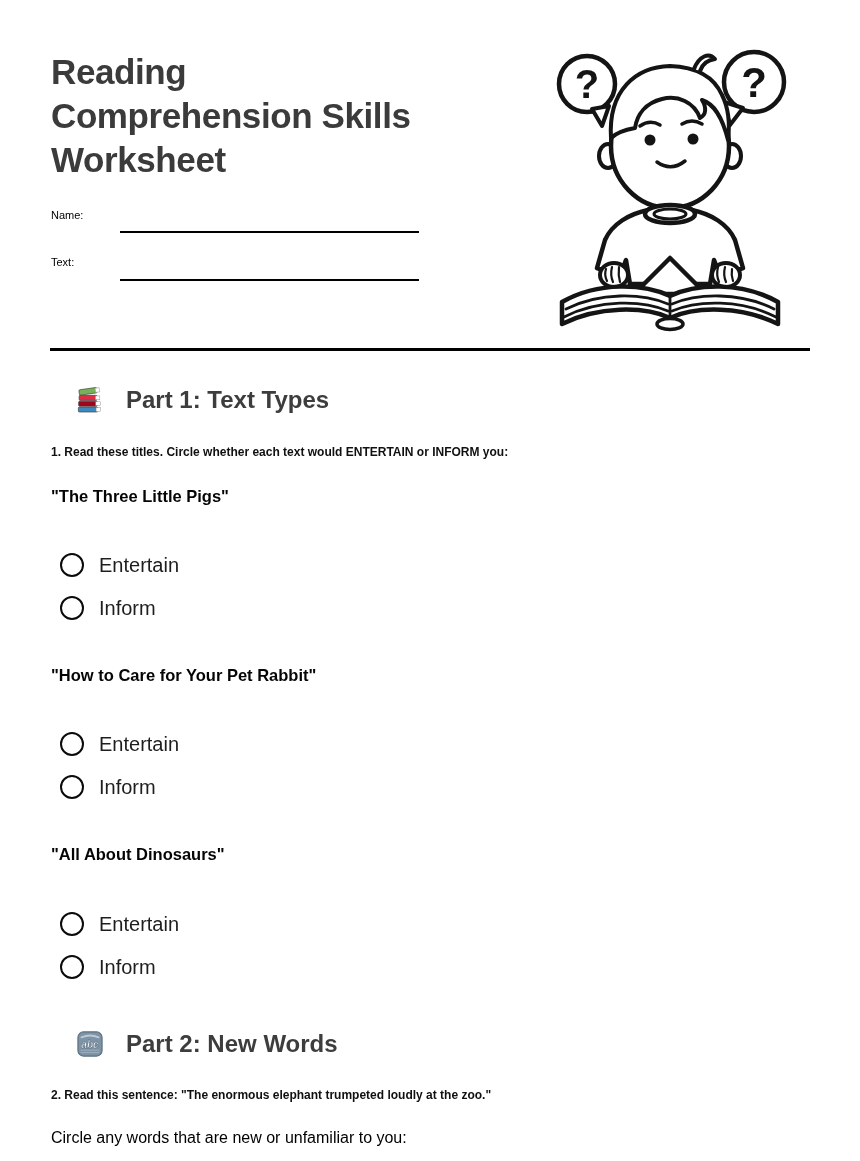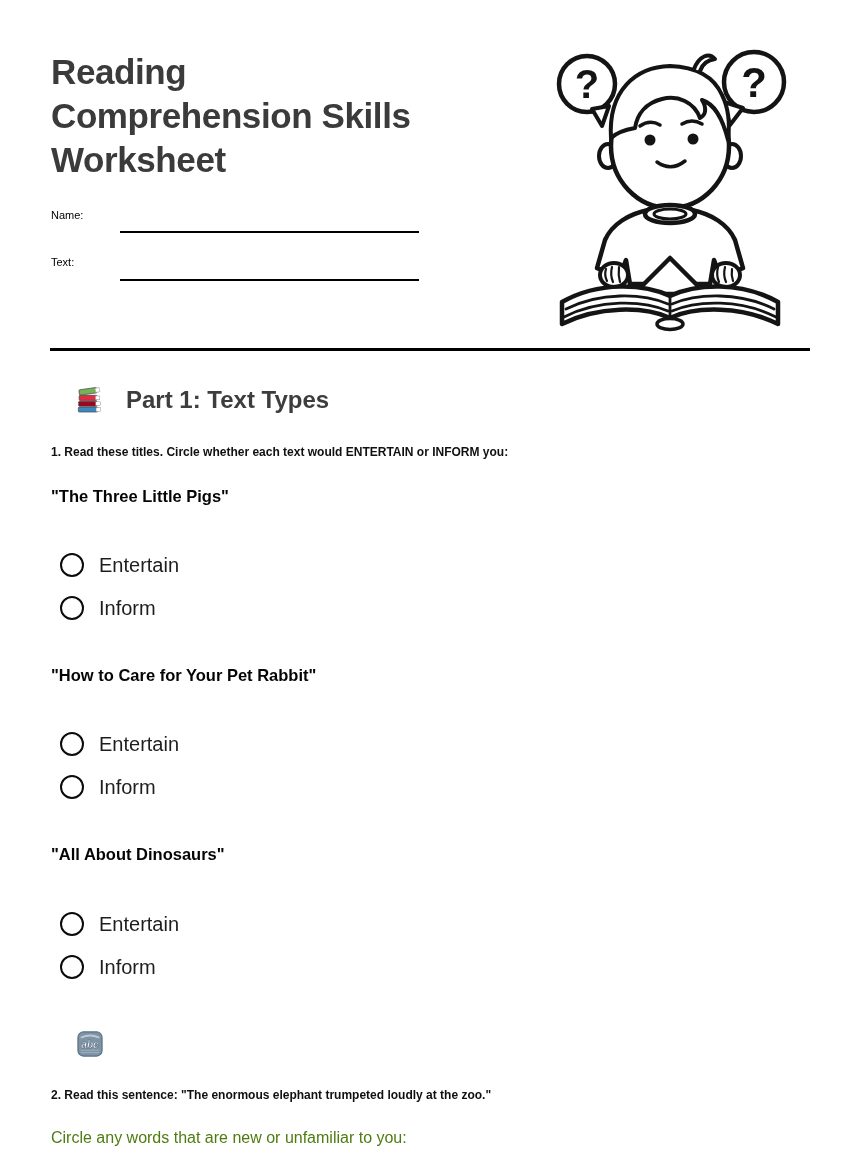--- a/index.html
+++ b/index.html
@@ -108,21 +108,21 @@
   }
   .option-label {
     margin-left: 15px;
     font-size: 20px;
     color: #1e1e1e;
   }
   .instruction {
     position: absolute;
     left: 51px; top: 1129px;
     font-size: 16px;
-    color: #4d7c0f;
+    color: #000000;
   }
 </style>
 </head>
 <body>
 
 <div id="page">
 
   <h1 class="page-title">Reading Comprehension Skills Worksheet</h1>
 
   <div class="illustration">
@@ -251,18 +251,19 @@
       <svg viewBox="0 0 36 36" xmlns="http://www.w3.org/2000/svg">
         <rect x="2.5" y="2.5" width="31" height="31" rx="7" fill="#7d93a6" stroke="#5a6f80" stroke-width="1.5"></rect>
         <path d="M 7,9.5 Q 18,4.5 29,9.5" stroke="rgba(255,255,255,0.5)" stroke-width="2.4" fill="none" stroke-linecap="round"></path>
         <g stroke="rgba(255,255,255,0.28)" stroke-width="1.2">
           <line x1="6" y1="26" x2="30" y2="26"></line>
           <line x1="6" y1="29" x2="30" y2="29"></line>
         </g>
         <text x="18" y="22.5" text-anchor="middle" font-size="13" font-weight="bold" fill="#fff" stroke="#42576a" stroke-width="0.5">abc</text>
       </svg>
     </span>
+    <span>Part 2: New Words</span>
   </div>
 
   <div class="q-bold" id="q2">2. Read this sentence: "The enormous elephant trumpeted loudly at the zoo."</div>
   <div class="instruction">Circle any words that are new or unfamiliar to you:</div>
 
 </div>
 
 </body></html>

